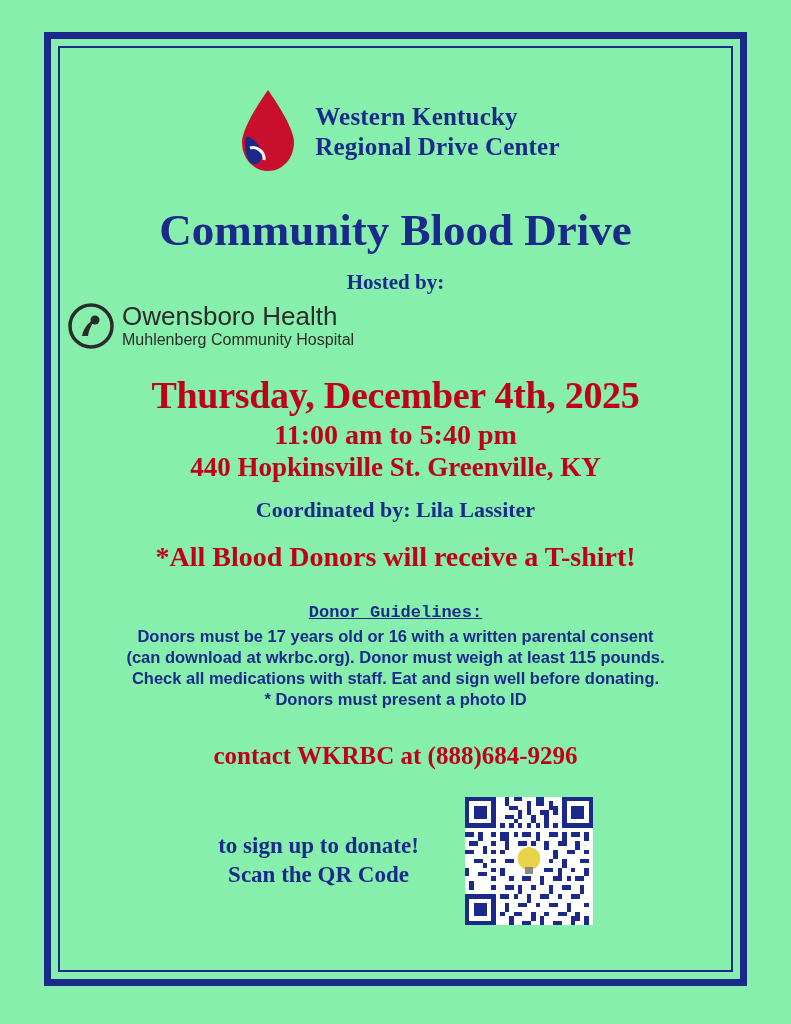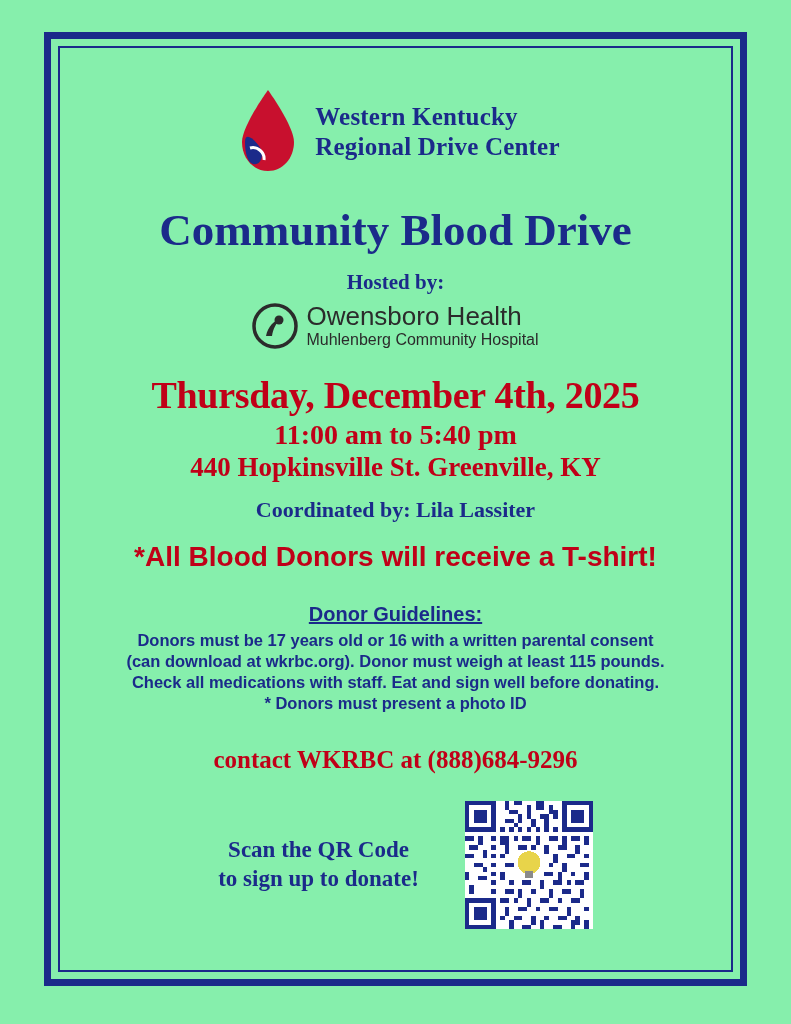--- a/index.html
+++ b/index.html
@@ -90,21 +90,20 @@
     margin-top: 14px;
     font-weight: bold;
     font-size: 21px;
     color: #1b2a8a;
   }
 
   
   .oh-row {
     display: flex;
     align-items: center;
-    justify-content: center;
     margin-top: 8px;
     gap: 8px;
   }
   .oh-mark {
     width: 46px;
     height: 46px;
     flex: 0 0 auto;
     position: relative;
   }
   .oh-text {
@@ -146,32 +145,32 @@
     color: #c00018;
   }
   .coordinator {
     margin-top: 14px;
     font-weight: bold;
     font-size: 22px;
     color: #1b2a8a;
   }
   .tshirt {
     margin-top: 18px;
-    font-family: Liberation Sans, sans-serif;
+    font-family: Liberation Serif, serif;
     font-weight: bold;
     font-size: 28px;
     color: #c00018;
   }
 
   
   .guidelines-title {
     margin-top: 30px;
-    font-family: Liberation Sans, sans-serif;
-    font-weight: bold;
-    font-size: 20px;
+    font-family: Liberation Mono, monospace;
+    font-weight: bold;
+    font-size: 17px;
     color: #1b2a8a;
     text-decoration: underline;
   }
   .guidelines-body {
     margin-top: 4px;
     font-family: "Liberation Sans", sans-serif;
     font-weight: bold;
     font-size: 16.5px;
     color: #1b2a8a;
     line-height: 1.28;
@@ -266,22 +265,22 @@
       <div>Check all medications with staff. Eat and sign well before donating.</div>
       <div>* Donors must present a photo ID</div>
     </div>
 
     <div class="medical">
       <div>contact WKRBC at (888)684-9296</div>
     </div>
 
     <div class="qr-block">
       <div class="qr-caption">
+        <div>to sign up to donate!</div>
         <div>Scan the QR Code</div>
-        <div>to sign up to donate!</div>
       </div>
       <div class="qr-code">
         <svg width="128" height="128" viewBox="0 0 29 29" shape-rendering="crispEdges">
           <rect width="29" height="29" fill="#ffffff"></rect>
           <g fill="#1b2a8a">
 
             <rect x="0" y="0" width="7" height="1"></rect>
               <rect x="0" y="6" width="7" height="1"></rect>
             <rect x="0" y="0" width="1" height="7"></rect>
               <rect x="6" y="0" width="1" height="7"></rect>

